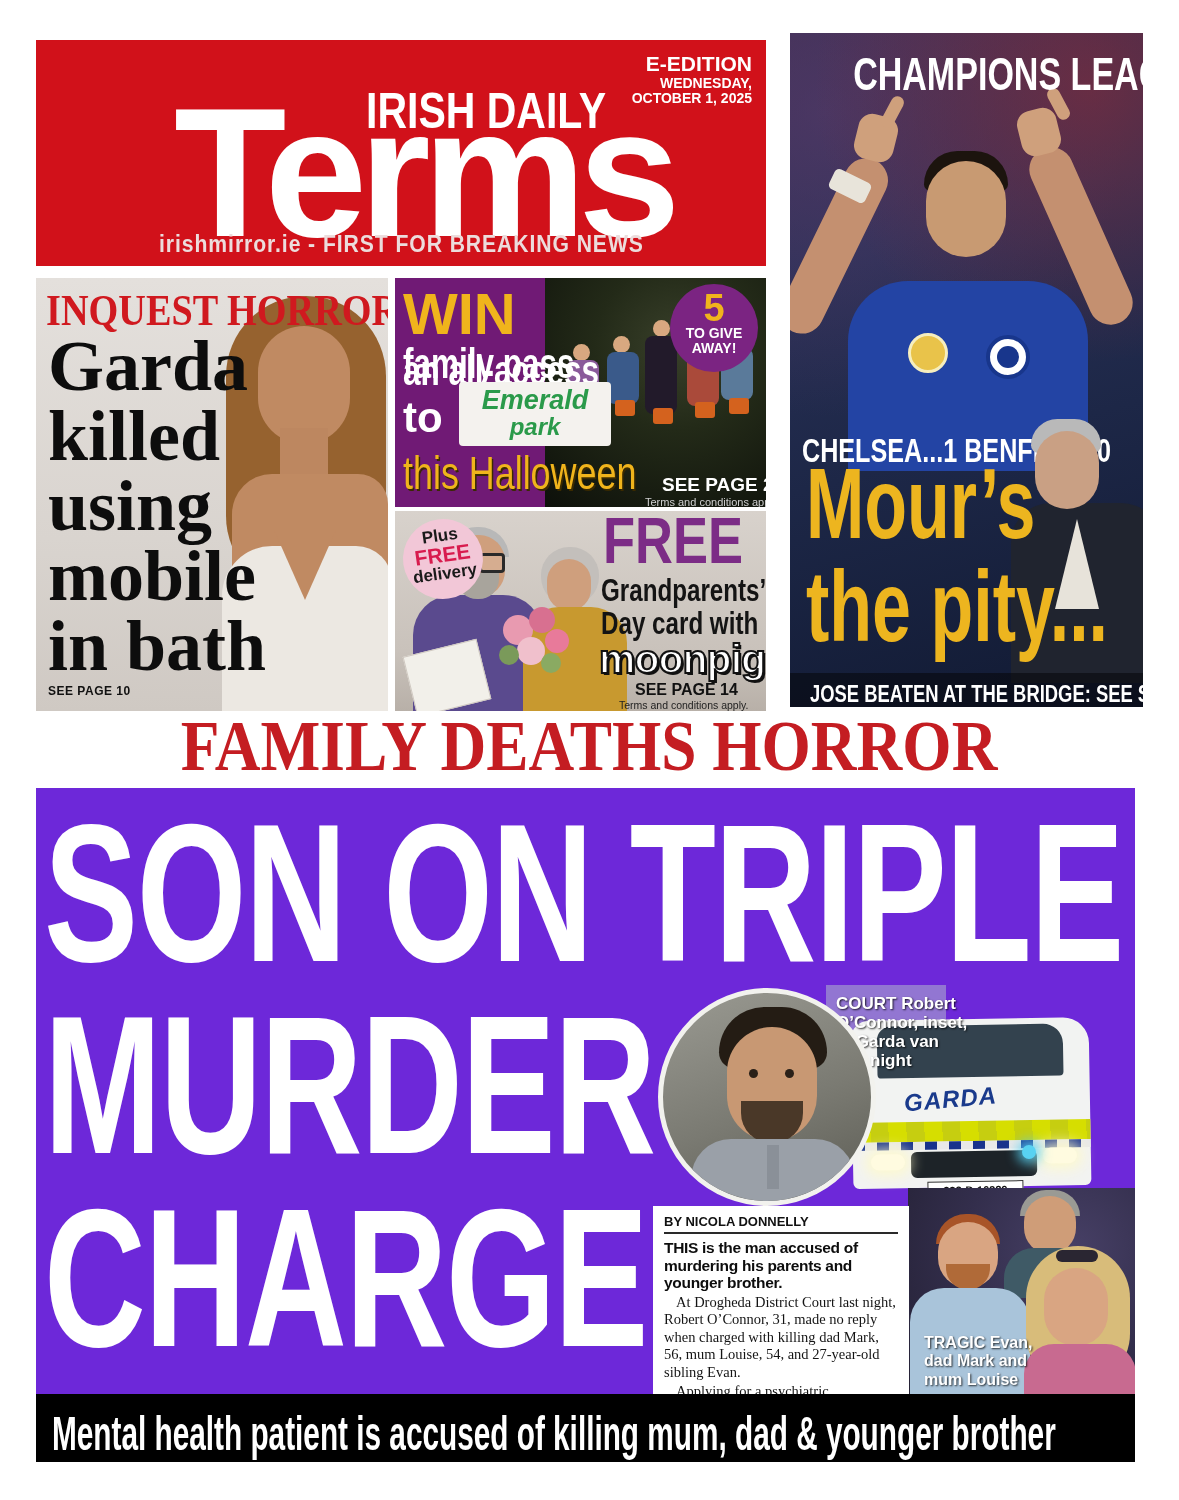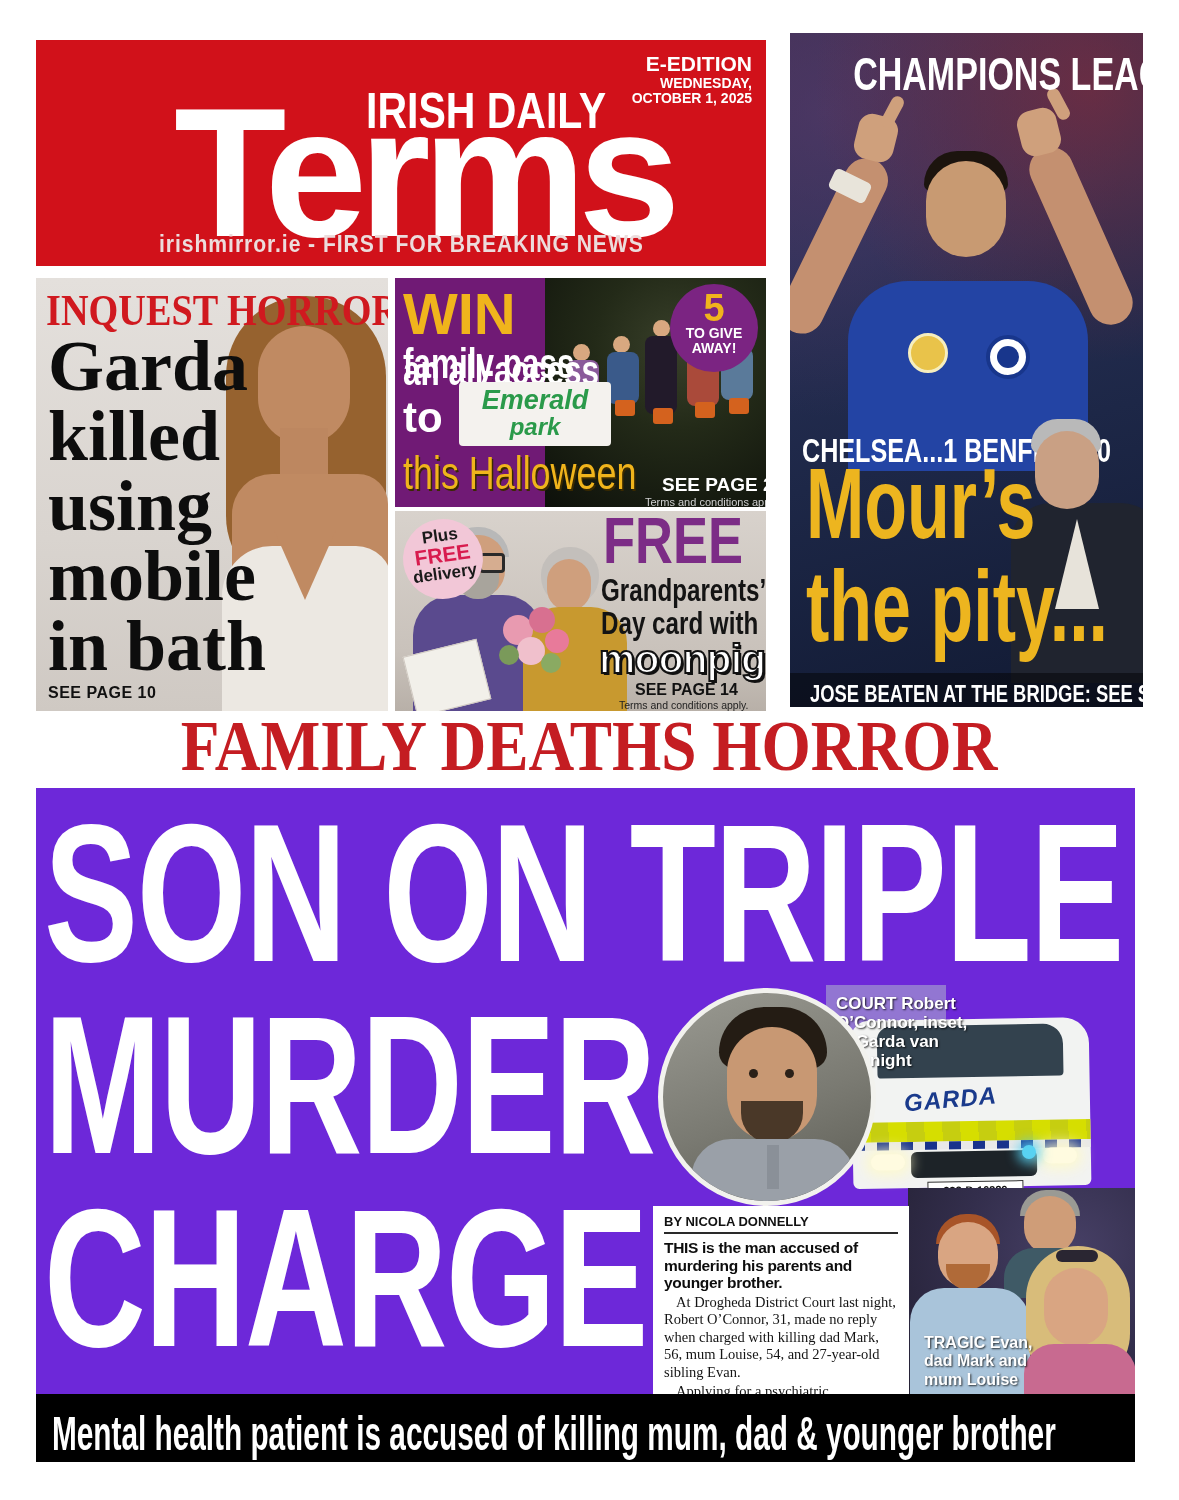--- a/index.html
+++ b/index.html
@@ -49,21 +49,21 @@
   .jm-shirt{position:absolute;width:44px;height:90px;background:#e7e3da;
             clip-path:polygon(50% 0,100% 100%,0 100%);}
 
   
   .iq{position:absolute;left:36px;top:278px;width:352px;height:433px;overflow:hidden;
       background:linear-gradient(180deg,#e4e0dc 0%,#d9d4cf 60%,#cfc9c3 100%);}
   .iq-kicker{position:absolute;left:10px;top:6px;color:#d0191f;font-weight:bold;font-size:45px;
              font-family:"Liberation Serif",serif;}
   .iq-line{position:absolute;left:12px;color:#0d0d0d;font-weight:bold;font-size:72px;line-height:1;
            font-family:"Liberation Serif",serif;}
-  .iq-see{position:absolute;left:12px;top:406px;color:#111;font-weight:bold;font-size:16px;letter-spacing:.5px;}
+  .iq-see{position:absolute;left:12px;top:406px;color:#111;font-weight:bold;font-size:12px;letter-spacing:.5px;}
   .iq-hair{position:absolute;left:190px;top:18px;width:160px;height:300px;border-radius:80px;background:#96622f;}
   .iq-face{position:absolute;left:222px;top:48px;width:92px;height:118px;border-radius:48px;background:#c08a62;}
   .iq-neck{position:absolute;left:244px;top:150px;width:48px;height:60px;background:#bd8760;}
   .iq-chest{position:absolute;left:196px;top:196px;width:156px;height:120px;border-radius:40px 30px 0 0;background:#c08a62;}
   .iq-top{position:absolute;left:186px;top:268px;width:170px;height:165px;border-radius:50px 36px 0 0;background:#ece8e2;}
   .iq-vee{position:absolute;left:238px;top:252px;width:62px;height:70px;background:#c08a62;
           clip-path:polygon(0 0,100% 0,50% 100%);}
 
   
   .win{position:absolute;left:395px;top:278px;width:371px;height:229px;background:#701a75;overflow:hidden;}

